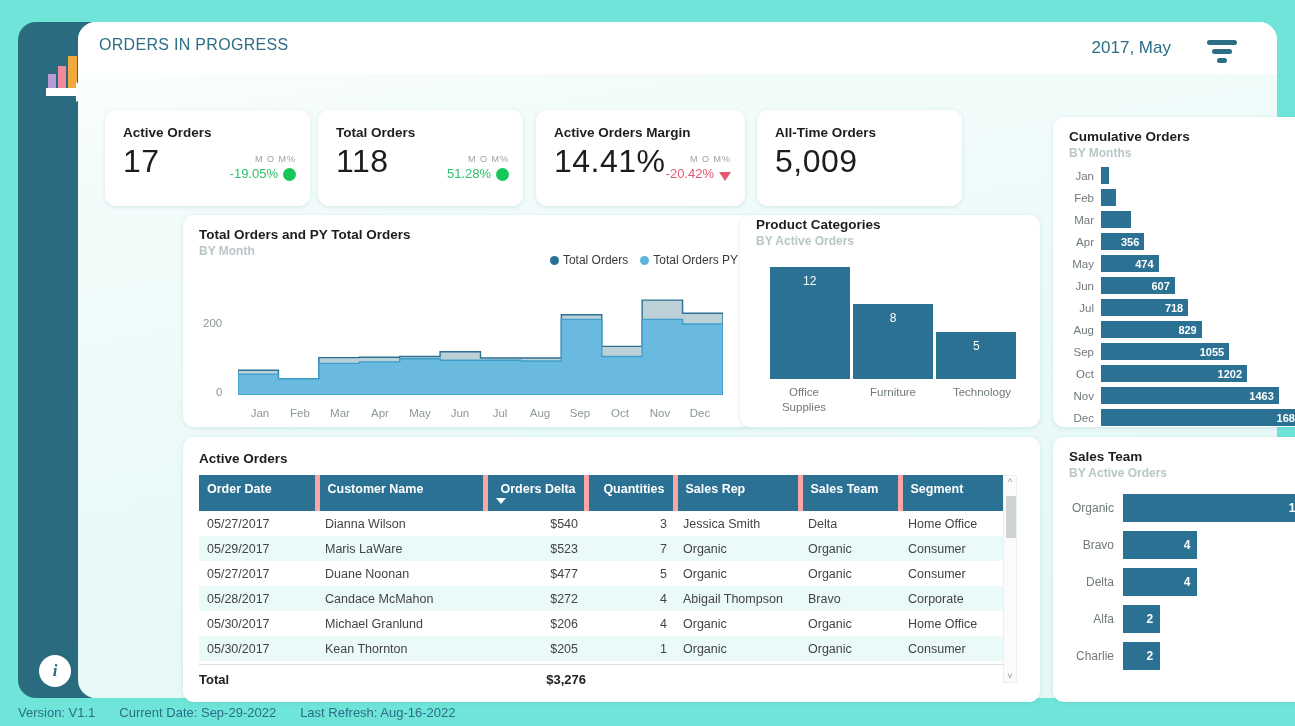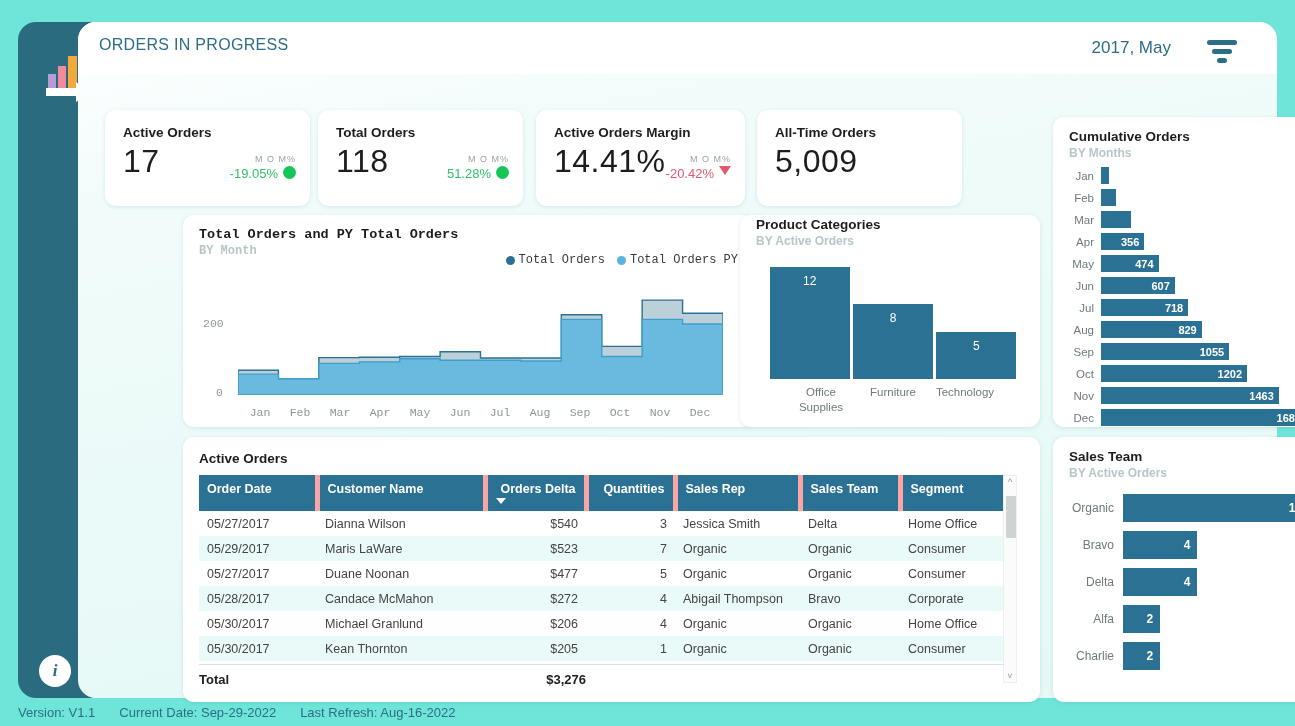--- a/index.html
+++ b/index.html
@@ -104,39 +104,39 @@
     letter-spacing: .5px;
   }
   .kpi .mom-box {
     position: absolute; right: 14px; top: 44px;
     text-align: right;
   }
   .mom-label {
     font-size: 9px; color: #9aa2a4; letter-spacing: 1px;
   }
   .mom-value-row {
-    display: flex; align-items: flex-start; justify-content: flex-end;
+    display: flex; align-items: flex-end; justify-content: flex-end;
     gap: 5px; margin-top: 2px;
   }
   .mom-value { font-size: 13px; }
   .mom-up  { color: #2fc26a; }
   .mom-down{ color: #e4576e; }
   .dot-green {
     width: 13px; height: 13px; border-radius: 50%;
     background: #16c65a; display: inline-block;
   }
   .tri-down {
     width: 0; height: 0; display: inline-block;
     border-left: 6px solid transparent;
     border-right: 6px solid transparent;
     border-top: 9px solid #e4576e;
   }
 
   
-  #area-card { left: 105px; top: 193px; width: 571px; height: 212px; font-family: Liberation Mono, monospace; }
+  #area-card { left: 105px; top: 193px; width: 571px; height: 212px; }
   .legend {
     position: absolute; right: 16px; top: 38px;
     display: flex; gap: 12px; font-size: 12px; color: #3a3a3a;
     align-items: center;
   }
   .legend-item { display: flex; align-items: center; gap: 4px; }
   .legend-swatch { width: 9px; height: 9px; border-radius: 50%; }
   .axis-y-lab {
     position: absolute; font-size: 11.5px; color: #8d9799;
   }
@@ -154,21 +154,21 @@
     display: flex; align-items: flex-end; justify-content: space-around;
   }
   .col-wrap { width: 80px; position: relative; }
   .col-bar {
     background: #2b7193; width: 100%;
     display: flex; justify-content: center;
     color: #ffffff; font-size: 12px; padding-top: 7px;
   }
   .col-labels {
     position: absolute; left: 28px; top: 170px; width: 250px;
-    display: flex; justify-content: center;
+    display: flex; justify-content: space-between;
     font-size: 11.5px; color: #70797b; text-align: center;
   }
   .col-labels div { width: 72px; line-height: 15px; }
 
   
   #cum-card { left: 975px; top: 95px; width: 272px; height: 310px; }
   .hbar-rows { position: absolute; left: 14px; top: 48px; width: 244px; }
   .hbar-row {
     display: flex; align-items: center; height: 21px; margin-bottom: 1px;
   }

